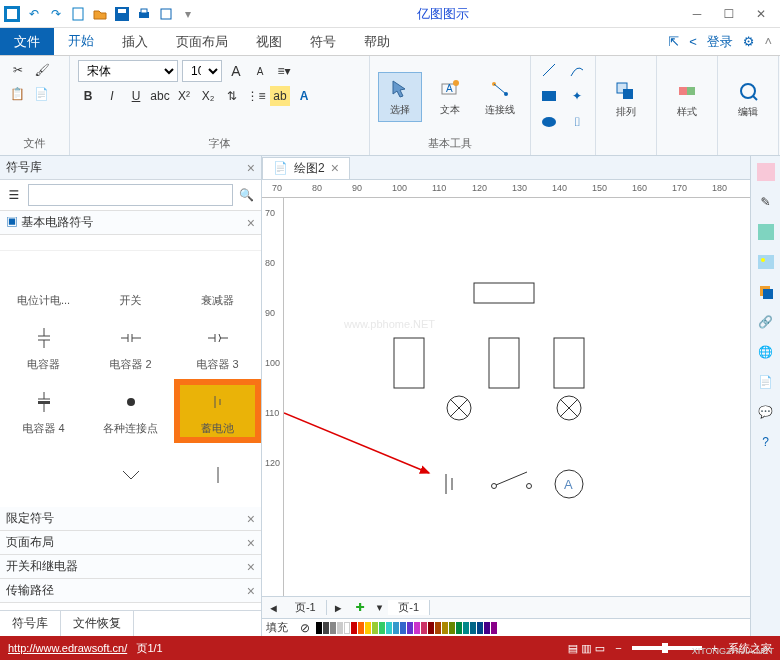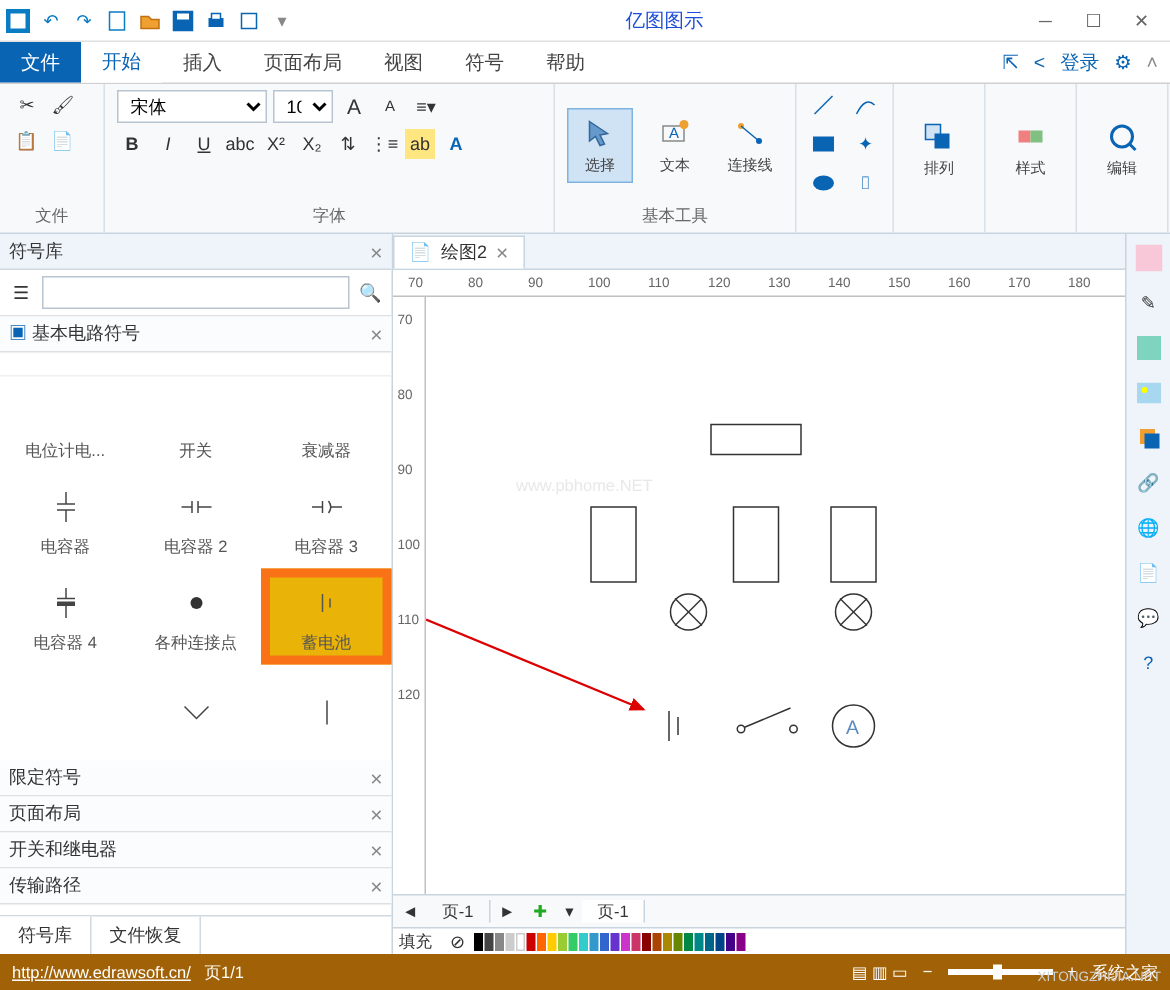--- a/index.html
+++ b/index.html
@@ -51,21 +51,21 @@
 .ruler-v { width: 22px; background: #fff; border-right: 1px solid #c0c0c0; position: relative; font-size: 9px; color: #666; }
 .ruler-v span { position: absolute; left: 3px; }
 .canvas { flex: 1; background: #fff; position: relative; overflow: hidden; }
 .canvas svg { position: absolute; left: 0; top: 0; }
 .page-strip { height: 22px; display: flex; align-items: center; border-top: 1px solid #c8d4de; font-size: 11px; background: #f7f9fb; }
 .page-tab { padding: 0 10px; border-right: 1px solid #c8d4de; cursor: pointer; }
 .color-strip { height: 18px; display: flex; align-items: center; border-top: 1px solid #c8d4de; padding: 0 4px; gap: 1px; font-size: 11px; }
 .color-sw { width: 6px; height: 12px; }
 .right-tools { width: 30px; background: #eef4fa; border-left: 1px solid #c8d4de; display: flex; flex-direction: column; align-items: center; padding-top: 6px; gap: 10px; }
 .rt-ic { width: 20px; height: 20px; cursor: pointer; display: flex; align-items: center; justify-content: center; }
-.statusbar { height: 24px; background: #a16207; color: #fff; display: flex; align-items: center; padding: 0 8px; font-size: 11px; justify-content: space-between; }
+.statusbar { height: 24px; background: #b91c1c; color: #fff; display: flex; align-items: center; padding: 0 8px; font-size: 11px; justify-content: space-between; }
 .statusbar a { color: #fff; text-decoration: underline; }
 .close-x { cursor: pointer; color: #888; font-size: 14px; }
 .wm { position: absolute; color: #e8e8e8; font-size: 11px; pointer-events: none; }
 </style>
 </head>
 <body>
 
 <div class="titlebar">
   <div class="qat">
     <span class="qat-icon">

